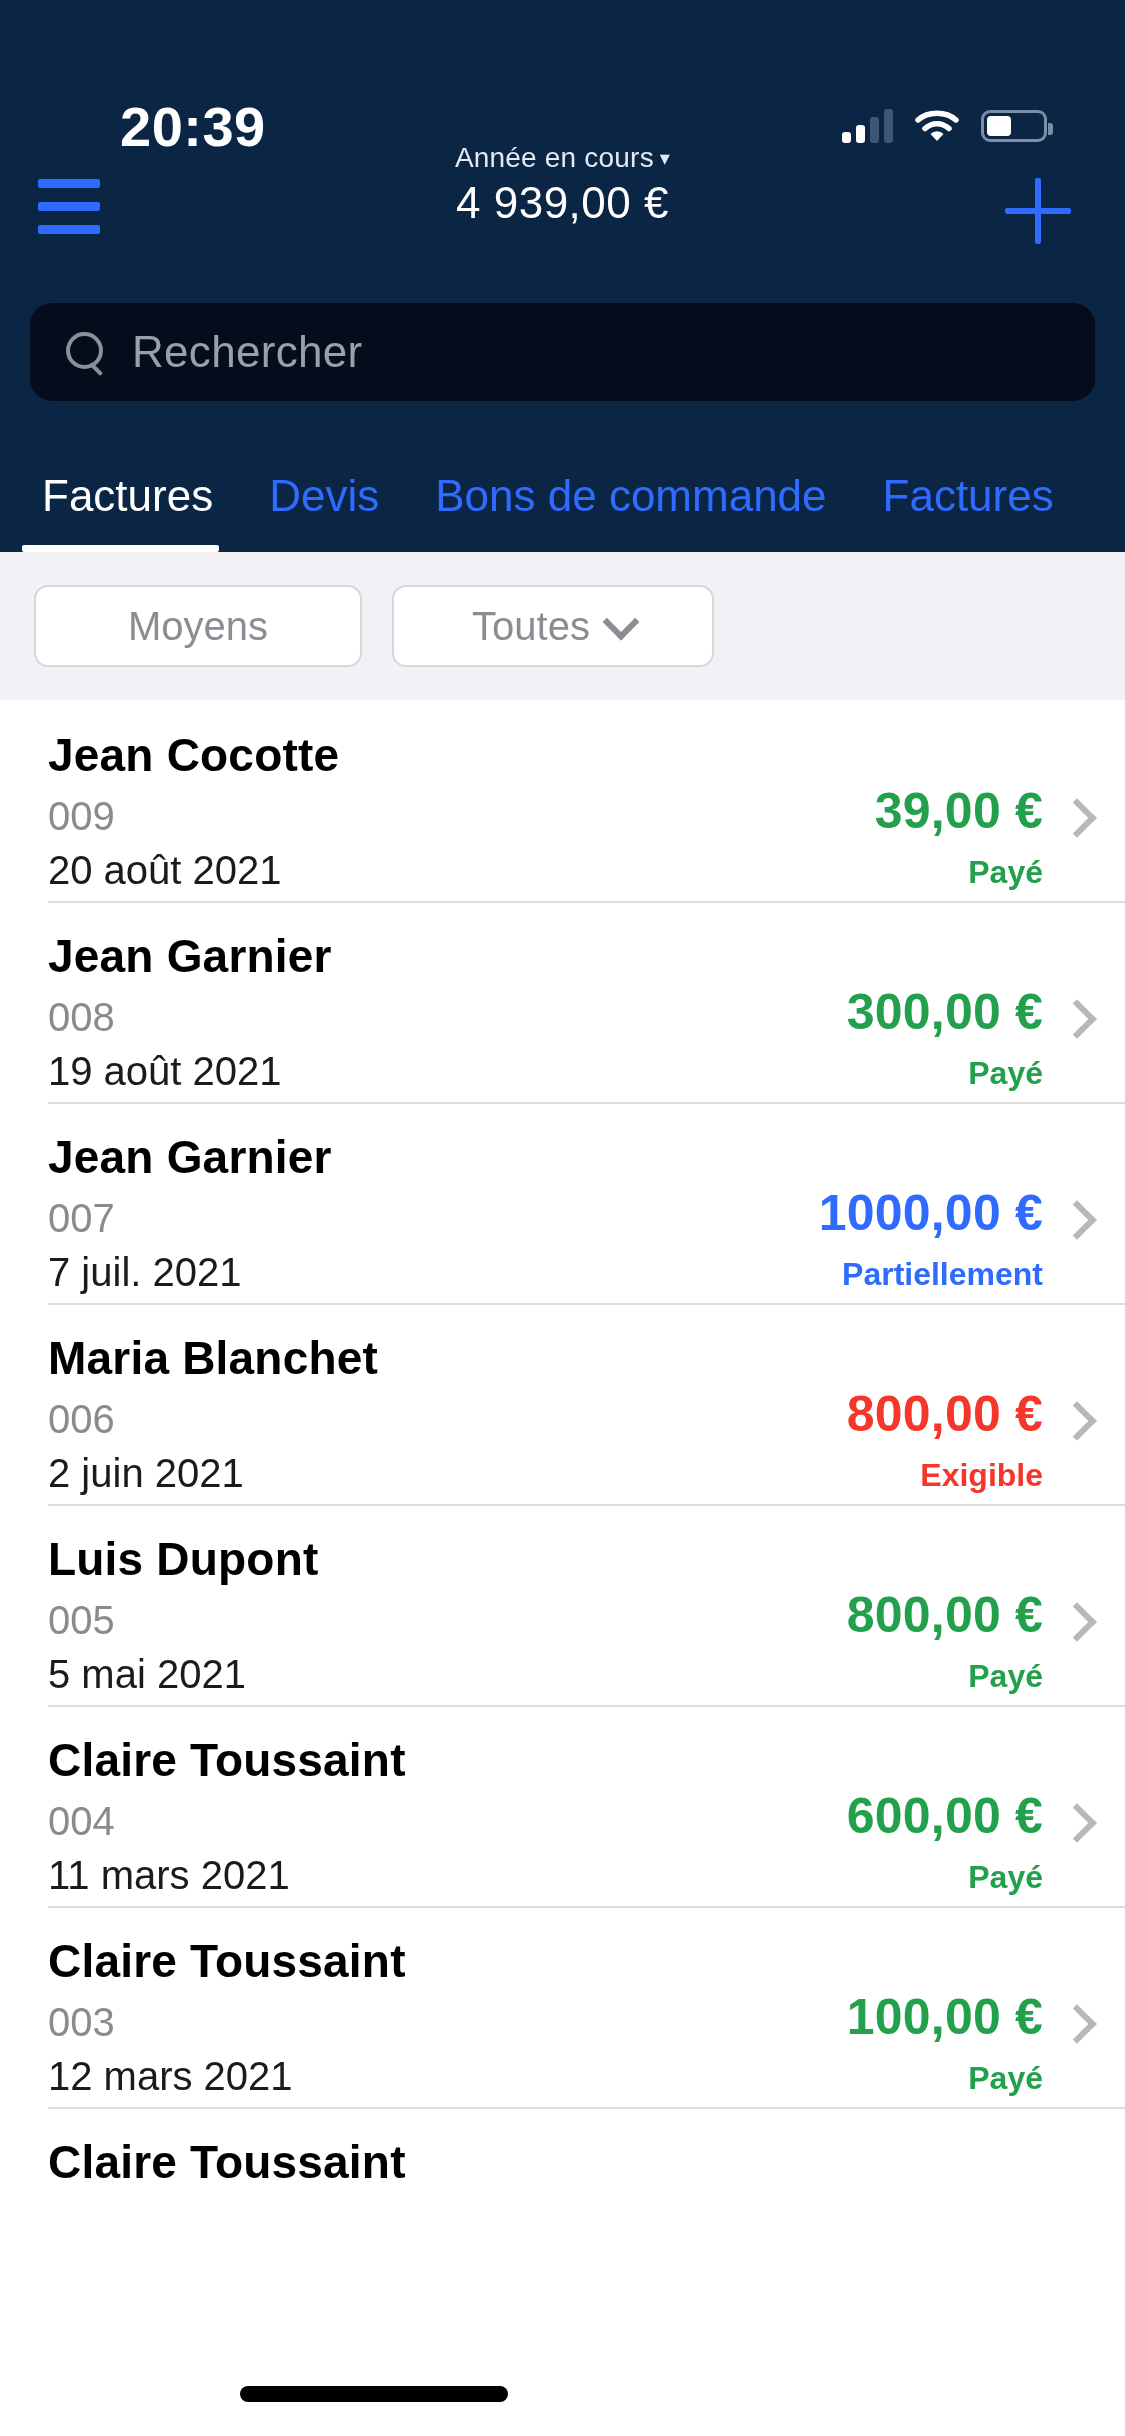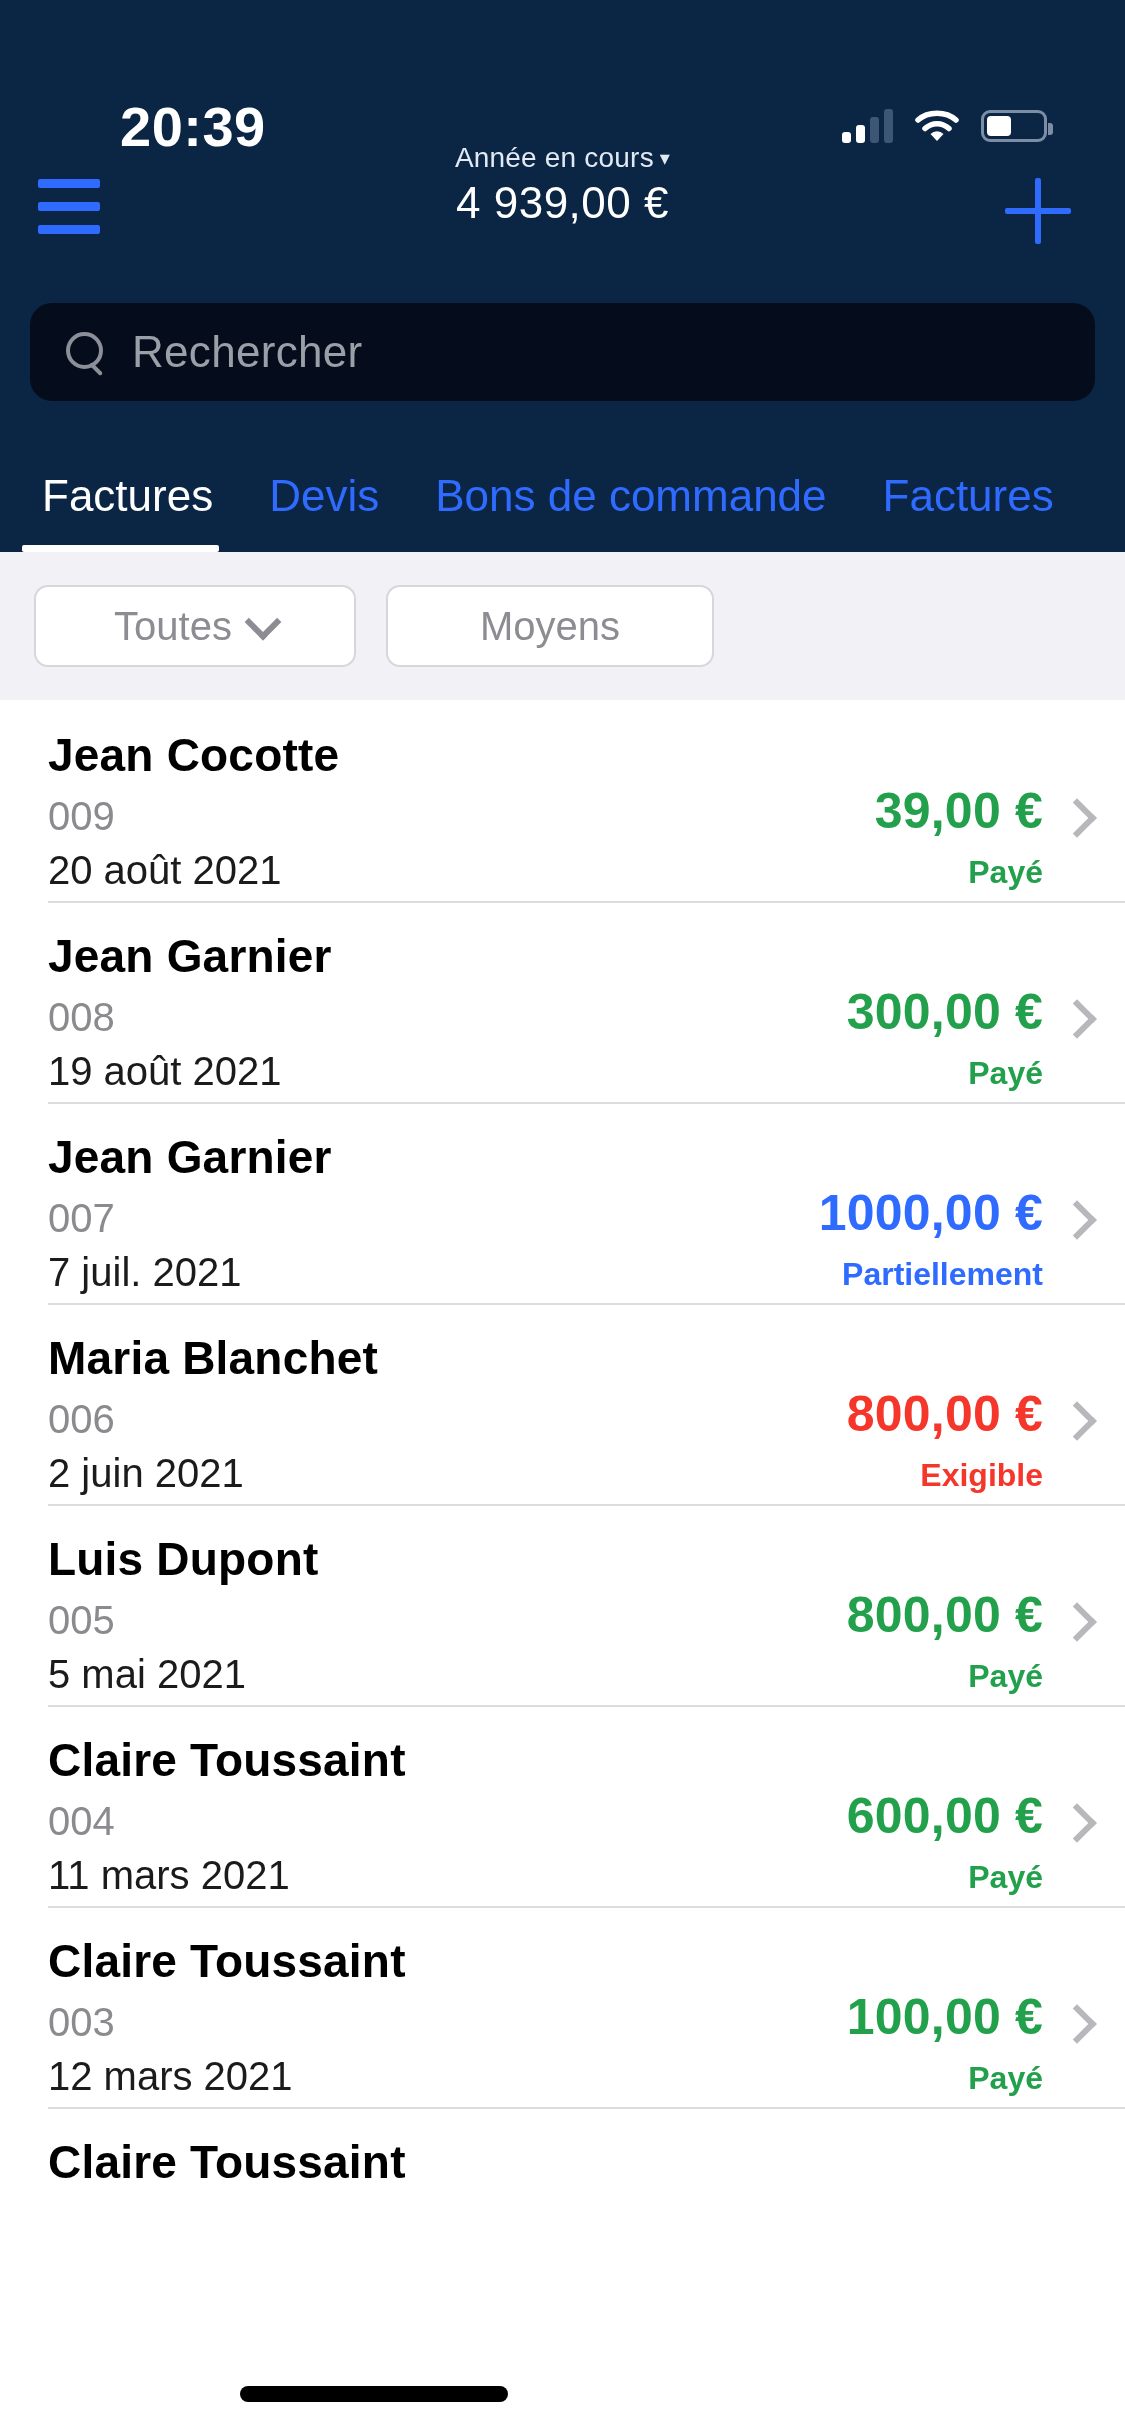--- a/index.html
+++ b/index.html
@@ -324,27 +324,27 @@
     </div>
     <div class="tab">
       <span>Bons de commande</span>
     </div>
     <div class="tab">
       <span>Factures</span>
     </div>
   </div>
 
   <div id="filter-bar">
+    <div class="chip" id="chip-means">
+      <span>Moyens</span>
+    </div>
     <div class="chip" id="chip-all">
       <span>Toutes</span>
       <span class="chev-down"></span>
     </div>
-    <div class="chip" id="chip-means">
-      <span>Moyens</span>
-    </div>
   </div>
 
   <div id="invoice-list">
       <div class="invoice-row">
         <div class="row-left">
           <div class="row-name">Jean Cocotte</div>
           <div class="row-number">009</div>
           <div class="row-date">20 août 2021</div>
         </div>
         <div class="row-right">

